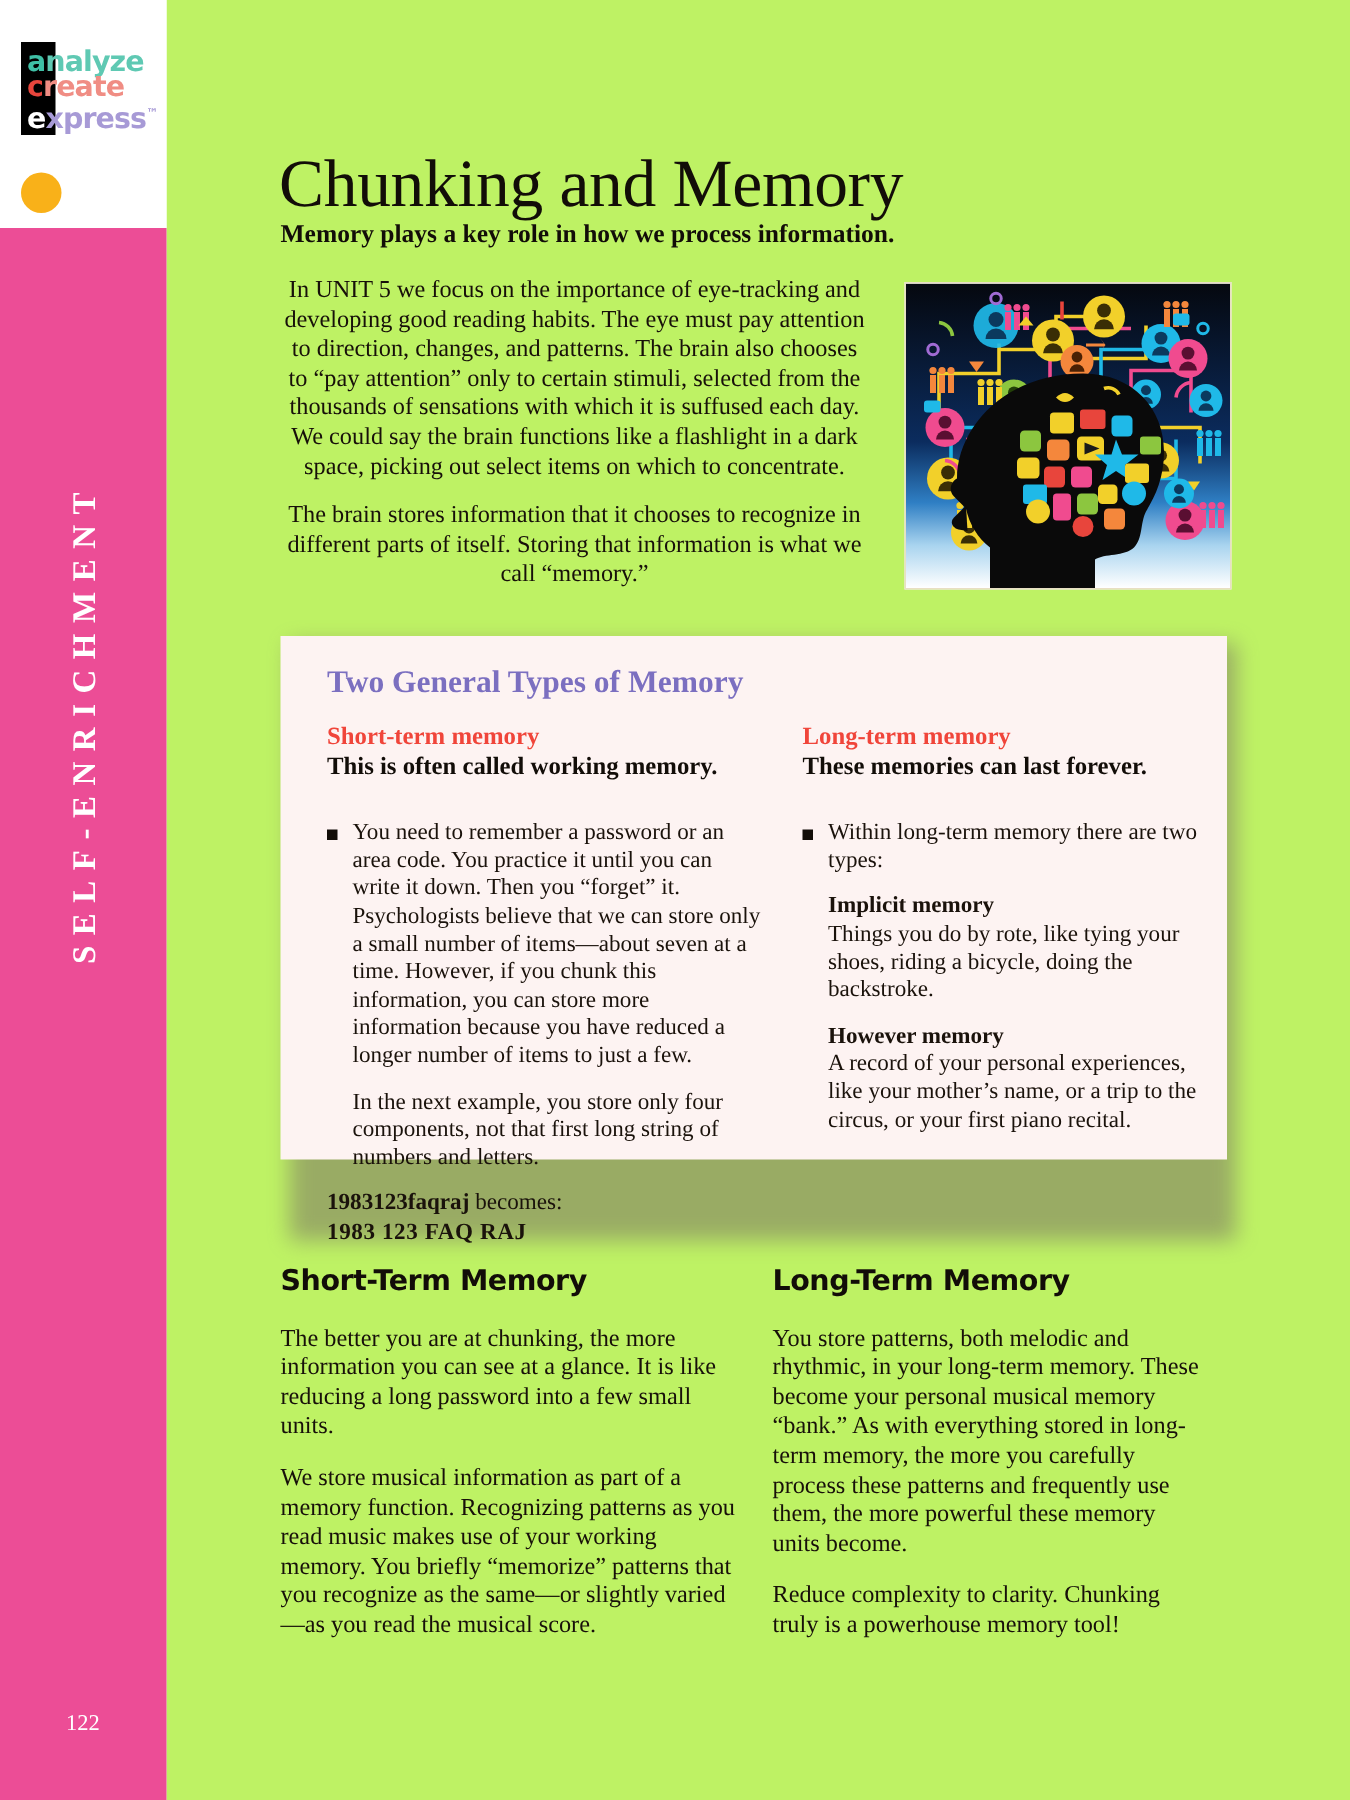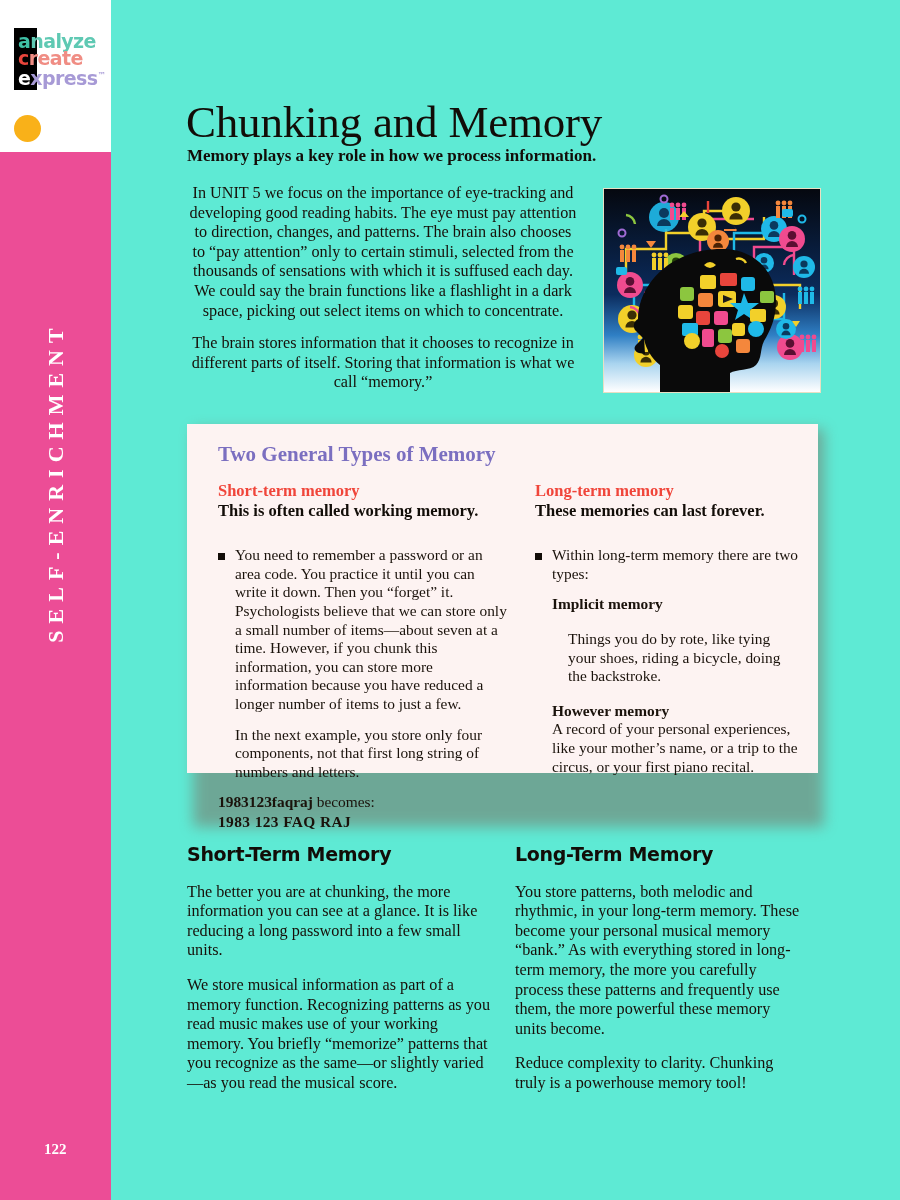--- a/index.html
+++ b/index.html
@@ -7,21 +7,21 @@
     padding: 0;
     background: #ffffff;
   }
   body {
     font-family: "Liberation Serif", serif;
   }
   #page {
     position: relative;
     width: 900px;
     height: 1200px;
-    background: #5eead4;
+    background: #bef264;
     overflow: hidden;
   }
 
   
   #left-rail {
     position: absolute;
     left: 0; top: 0;
     width: 111px;
     height: 1200px;
     background: #ffffff;
@@ -100,21 +100,21 @@
     font-size: 22px;
     letter-spacing: 7px;
     white-space: nowrap;
   }
   #page-number {
     position: absolute;
     left: 44px;
     bottom: 42px;
     color: #ffffff;
     font-family: "Liberation Serif", serif;
-    font-weight: bold;
+    font-weight: normal;
     font-size: 15px;
   }
 
   
   #main {
     position: absolute;
     left: 111px; top: 0;
     width: 789px; height: 1200px;
   }
 
@@ -527,21 +527,21 @@
         <p class="mono-example indent-para" style="margin-bottom:0"><span>1983123faqraj</span><span class="plain"> becomes:</span></p>
         <p class="chunked indent-para">1983  123   FAQ  RAJ</p>
       </div>
 
       <div class="panel-col" id="panel-col-right">
         <p class="col-kicker">Long-term memory</p>
         <p class="col-sub">These memories can last forever.</p>
         <p class="bullet">Within long-term memory there are two types:</p>
         <div class="indent-para">
           <p class="sub-head">Implicit memory</p>
-          <p style="margin:16px">Things you do by rote, like tying your shoes, riding a bicycle, doing the backstroke.</p>
+          <p style="margin:0">Things you do by rote, like tying your shoes, riding a bicycle, doing the backstroke.</p>
         </div>
         <div class="indent-para">
           <p class="sub-head">However memory</p>
           <p style="margin:0">A record of your personal experiences, like your mother’s name, or a trip to the circus, or your first piano recital.</p>
         </div>
       </div>
     </div>
 
     <div class="bottom-col" id="bottom-left">
       <h2 class="bottom-head">Short-Term Memory</h2>

